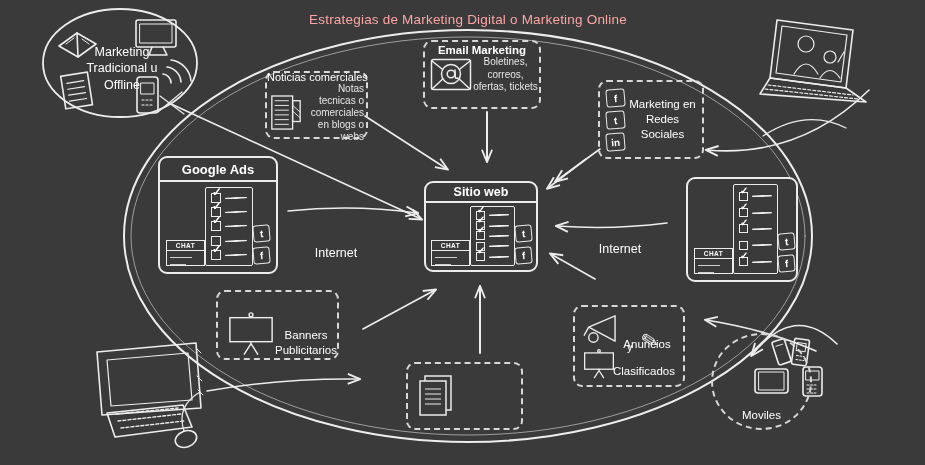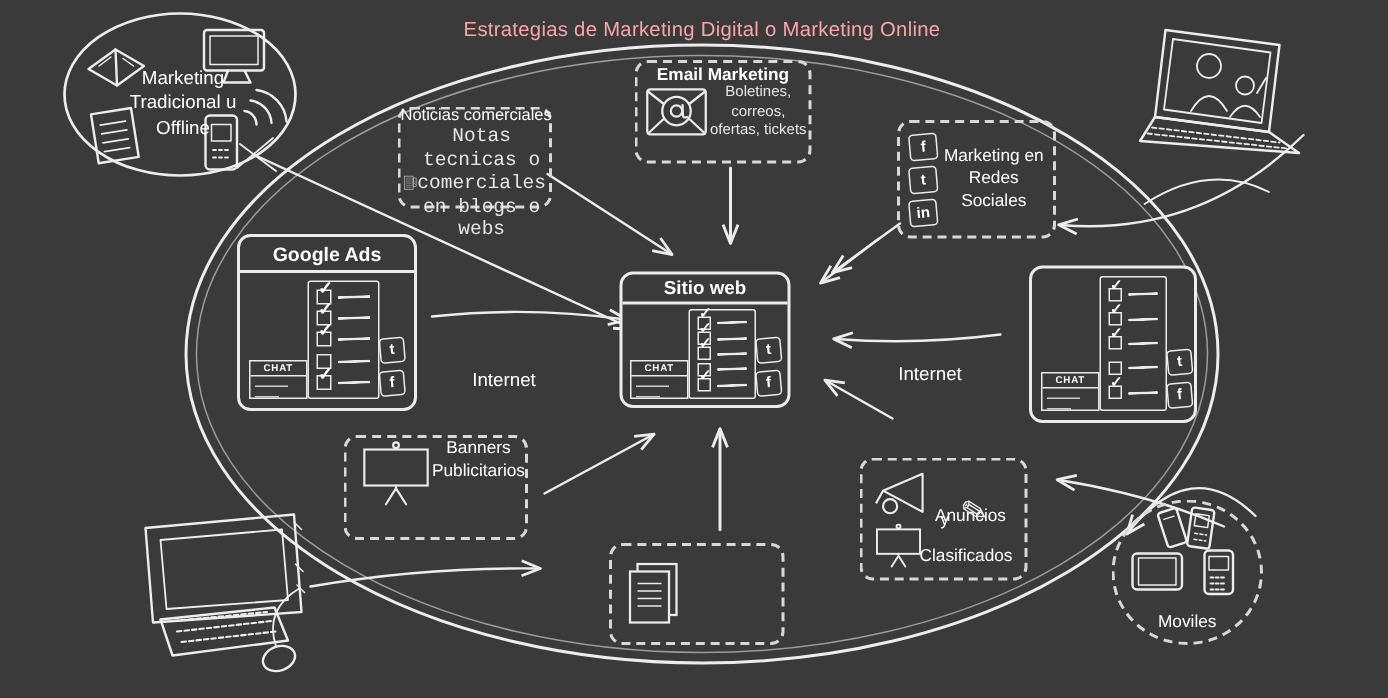--- a/index.html
+++ b/index.html
@@ -10,54 +10,54 @@
   #title{left:233px;top:12px;width:470px;text-align:center;font-size:13.5px;color:#fca5a5;letter-spacing:.2px;}
   
   .dashed{border:2px dashed #d8d8d8;border-radius:9px;background:transparent;color:#efefef;}
   #box-email{left:423px;top:40px;width:114px;height:65px;}
   .email-h{font-weight:bold;font-size:11.5px;text-align:center;margin-top:2px;color:#fff;}
   .email-b{display:flex;align-items:center;}
   .email-desc{flex:1;text-align:center;font-size:10px;line-height:1.25;color:#e6e6e6;}
   #box-noticias{left:265px;top:71px;width:99px;height:64px;}
   .not-h{font-size:11px;text-align:center;white-space:nowrap;margin-top:-2px;color:#fff;}
   .not-b{display:flex;align-items:center;padding:0 2px;}
-  .not-desc{flex:1;text-align:center;font-size:13px;line-height:1.2;color:#e6e6e6;font-family:Liberation Mono, monospace;}
+  .not-desc{flex:1;text-align:right;font-size:10px;line-height:1.2;color:#e6e6e6;}
   #box-redes{left:598px;top:80px;width:98px;height:71px;display:flex;align-items:center;padding:2px 2px;}
   .redes-icons{display:flex;flex-direction:column;gap:4px;margin-left:4px;}
   .redes-label{flex:1;text-align:center;font-size:11.5px;line-height:1.3;color:#fff;}
-  #box-banners{left:229px;top:290px;width:119px;height:66px;display:flex;align-items:flex-start;}
+  #box-banners{left:216px;top:290px;width:119px;height:66px;display:flex;align-items:flex-end;}
   .ban-label{flex:1;text-align:center;font-size:11.5px;line-height:1.3;color:#fff;}
   #box-registro{left:406px;top:362px;width:113px;height:64px;display:flex;align-items:center;}
   .reg-label{flex:1;text-align:center;font-size:11.5px;line-height:1.25;color:#fff;padding-right:4px;}
   #box-anuncios{left:573px;top:305px;width:108px;height:78px;}
   .anun-w1{position:absolute;left:40px;top:7px;width:64px;text-align:center;font-size:11.5px;color:#fff;margin-top:24px;}
   .anun-w2{position:absolute;left:52px;top:34px;font-size:11px;color:#fff;}
   .anun-w3{position:absolute;left:32px;top:58px;width:74px;text-align:center;font-size:11.5px;color:#fff;}
   .anun-mega{position:absolute;left:5px;top:6px;}
   .anun-pencil{position:absolute;left:66px;top:22px;font-size:21px;color:#eee;transform:rotate(-12deg);}
   .anun-board{position:absolute;left:6px;top:42px;}
-  #circle-moviles{left:741px;top:333px;width:97px;height:93px;border:2px dashed #d8d8d8;border-radius:50%;}
+  #circle-moviles{left:711px;top:333px;width:97px;height:93px;border:2px dashed #d8d8d8;border-radius:50%;}
   .mov-label{position:absolute;left:0;bottom:7px;width:100%;text-align:center;font-size:11.5px;color:#fff;}
   
   .card{border:2px solid #ececec;border-radius:9px;background:#3a3a3a;display:flex;flex-direction:column;}
   .card-h{border-bottom:2px solid #ececec;font-weight:bold;text-align:center;padding:4px 2px 3px;color:#fff;}
   .card-b{flex:1;display:flex;padding:5px 6px 6px;}
   .cl-left{width:42px;display:flex;align-items:flex-end;}
   .chkbox{border:1.6px solid #ececec;border-radius:2px;padding:3px 5px;flex:1;display:flex;flex-direction:column;justify-content:space-around;}
   .cl-right{width:22px;display:flex;flex-direction:column;justify-content:flex-end;align-items:center;gap:5px;padding-bottom:2px;}
   .row{display:flex;align-items:center;gap:4px;}
   .cb{width:8px;height:8px;border:1.5px solid #ececec;position:relative;flex:0 0 auto;}
   .ck{position:absolute;left:0;top:-8px;font-size:12px;font-weight:bold;color:#fff;line-height:1;}
   .ln{width:22px;border-top:2px solid #ececec;border-radius:2px;transform:rotate(-2deg);}
   .sm .cb{width:7px;height:7px;}
   .sm .ck{font-size:10px;top:-7px;}
   .sm .ln{width:20px;}
   #card-google{left:158px;top:156px;width:116px;height:114px;}
   #card-google .card-h{font-size:13px;}
-  #card-sitio{left:413px;top:181px;width:110px;height:87px;}
+  #card-sitio{left:424px;top:181px;width:110px;height:87px;}
   #card-sitio .card-h{font-size:12.5px;padding:2px 0;}
   #card-sitio .card-b{padding:3px 5px 4px;}
   #card-portal{left:686px;top:177px;width:108px;height:101px;}
   #card-portal .card-h{font-size:12.5px;padding:3px 0;}
   .sicon{width:15px;height:15px;border:1.7px solid #ececec;border-radius:3px;color:#fff;font-weight:bold;
          font-size:10px;display:flex;align-items:center;justify-content:center;transform:rotate(-5deg);background:#3a3a3a;}
   .sicon.b{width:17px;height:16px;}
   .chat{border:1.5px solid #ececec;width:37px;background:#3a3a3a;}
   .chat-h{font-size:6.5px;font-weight:bold;text-align:center;border-bottom:1px solid #ececec;padding:1px 0;color:#fff;letter-spacing:.5px;}
   .chat-line{height:3px;margin:3px 3px 0;border-bottom:1.2px solid #cfcfcf;width:60%;}

